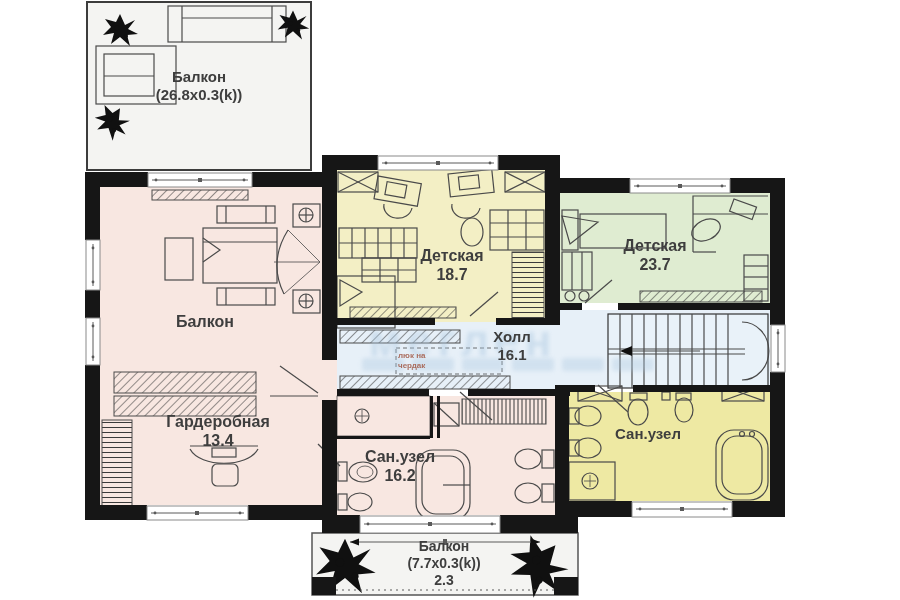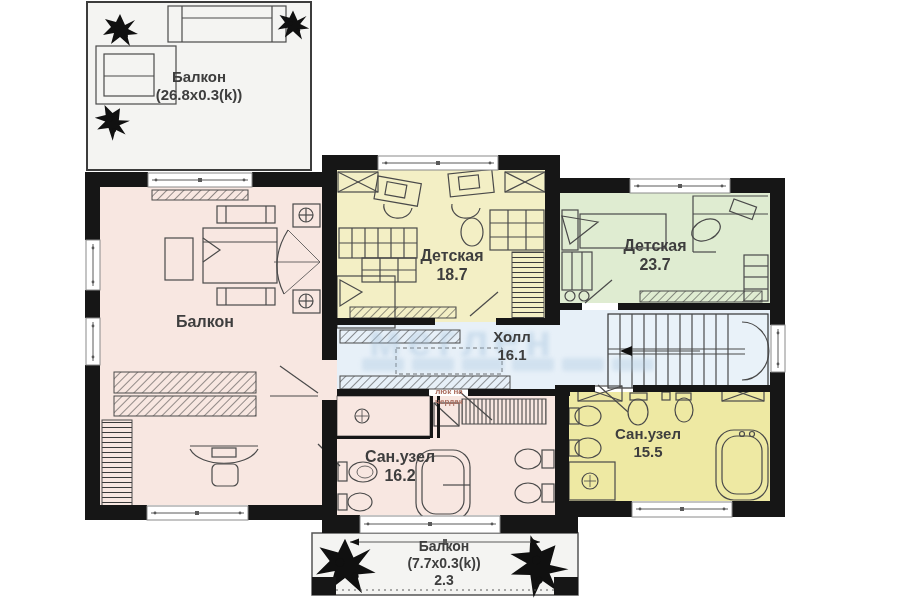--- a/index.html
+++ b/index.html
@@ -19,22 +19,22 @@
   .hh{fill:url(#hl);stroke:var(--c-line);stroke-width:1;}
   .win{fill:#ffffff;stroke:var(--c-winframe);stroke-width:1;}
   .wline{stroke:#5a5a5a;stroke-width:1;}
   .dot{fill:#5a5a5a;}
   .blk{fill:#101010;}
   
   .lbl{position:absolute;text-align:center;color:var(--c-label);
        font-weight:bold;font-size:16px;line-height:1.2;}
   .lbl-sm{font-size:15px;}
   .lbl-xs{font-size:14px;}
-  .attic{position:absolute;text-align:center;color:var(--c-attictext);
-         font-weight:bold;font-size:8px;line-height:1.3;margin-top:36px;}
+  .attic{position:absolute;color:var(--c-attictext);
+         font-weight:bold;font-size:8px;line-height:1.3;}
   .wm-big{position:absolute;left:328px;top:316px;width:270px;text-align:center;
           font-size:44px;font-weight:bold;letter-spacing:6px;color:var(--c-watermark);
           opacity:.45;filter:blur(2px);pointer-events:none;}
   .wm-row{position:absolute;left:298px;top:358px;width:420px;display:flex;gap:8px;
           justify-content:center;opacity:.35;filter:blur(2px);pointer-events:none;}
   .wm-row i{display:block;width:42px;height:13px;background:var(--c-watermark);border-radius:3px;}
 </style>
 </head>
 <body>
 
@@ -390,20 +390,24 @@
 
   <div class="lbl lbl-sm" style="left:97px;top:68px;width:204px">
     <div>Балкон</div>
     <div>(26.8x0.3(k))</div>
   </div>
 
   <div class="lbl" style="left:105px;top:312px;width:200px">
     <div>Балкон</div>
   </div>
 
+  <div class="lbl" style="left:118px;top:412px;width:200px">
+    <div>Гардеробная</div>
+    <div>13.4</div>
+  </div>
 
   <div class="lbl" style="left:352px;top:246px;width:200px">
     <div>Детская</div>
     <div>18.7</div>
   </div>
 
   <div class="lbl" style="left:555px;top:236px;width:200px">
     <div>Детская</div>
     <div>23.7</div>
   </div>
@@ -413,21 +417,20 @@
     <div>16.1</div>
   </div>
 
   <div class="lbl" style="left:310px;top:447px;width:180px">
     <div>Сан.узел</div>
     <div>16.2</div>
   </div>
 
   <div class="lbl lbl-sm" style="left:558px;top:425px;width:180px">
     <div>Сан.узел</div>
-    <div>15.5</div>
   </div>
 
   <div class="lbl lbl-xs" style="left:330px;top:538px;width:228px">
     <div>Балкон</div>
     <div>(7.7x0.3(k))</div>
     <div>2.3</div>
   </div>
 
   <div class="attic" style="left:398px;top:351px;width:102px">
     <div>люк на</div>

